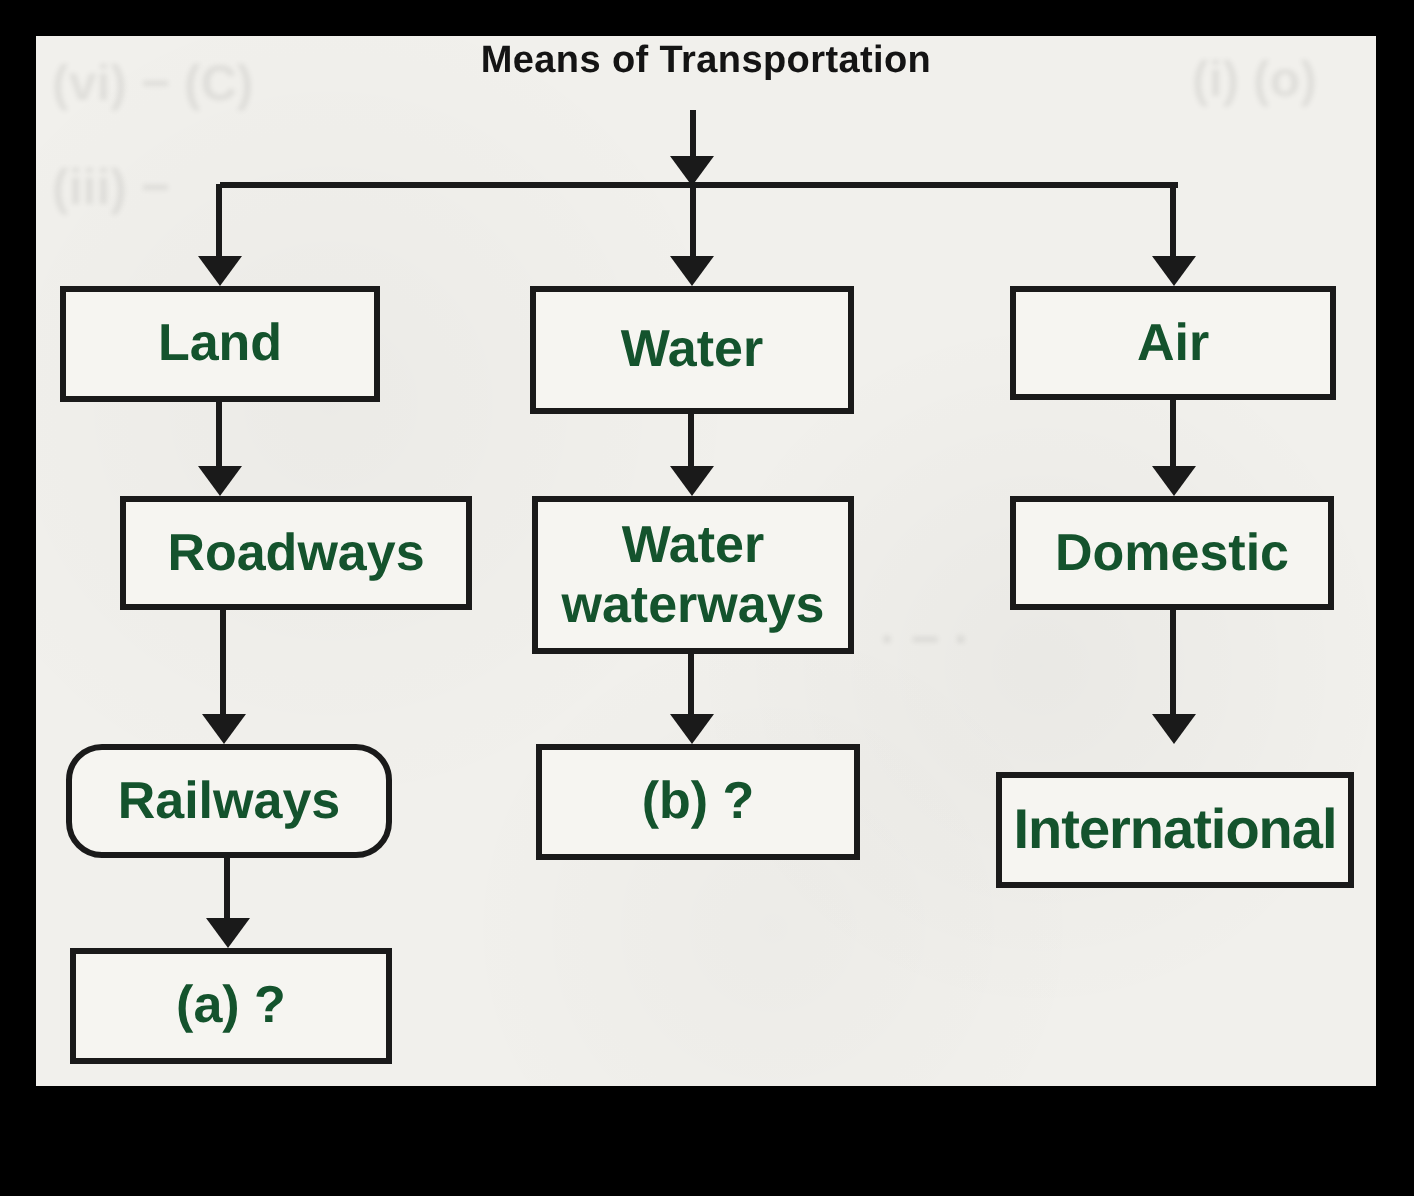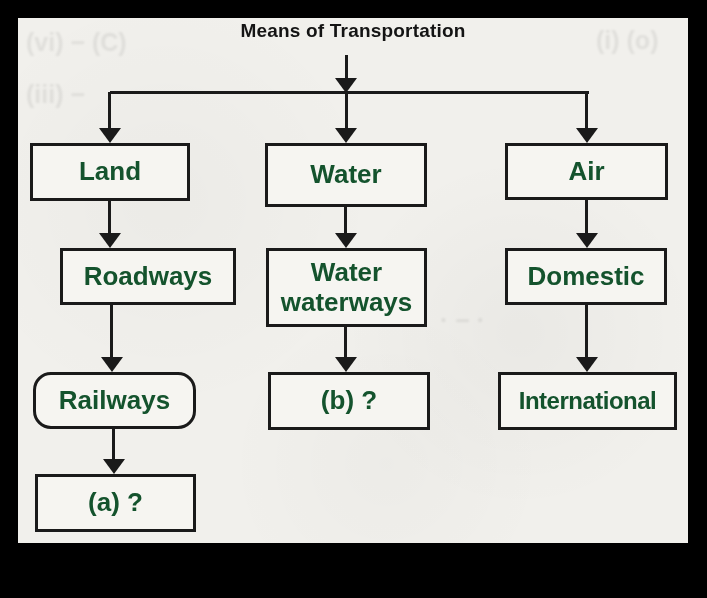--- a/index.html
+++ b/index.html
@@ -17,21 +17,21 @@
   }
   .title{
     position:absolute;left:18px;top:20px;width:670px;text-align:center;
     font-size:19px;font-weight:bold;color:#141414;letter-spacing:0.2px;z-index:3;
   }
   .node{
     position:absolute;box-sizing:border-box;display:flex;align-items:center;justify-content:center;
     background:#f6f5f1;border:3px solid #1a1a1a;color:#14532d;
     font-size:26px;font-weight:bold;text-align:center;line-height:1.12;z-index:3;padding:0 14px;
   }
-  .node.tight{font-size:24px;letter-spacing:-0.5px;}
+  .node.tight{font-size:28px;letter-spacing:-0.5px;margin-top:14px;}
   .vline{position:absolute;width:3px;background:#1a1a1a;z-index:2;}
   .hline{position:absolute;height:3px;background:#1a1a1a;z-index:2;}
   .ahead{
     position:absolute;width:0;height:0;z-index:2;
     border-left:11px solid transparent;border-right:11px solid transparent;
     border-top:15px solid #1a1a1a;
   }
   .ghost{
     position:absolute;z-index:1;color:#4a4a48;opacity:0.10;
     font-size:25px;font-weight:bold;filter:blur(1.3px);white-space:nowrap;

